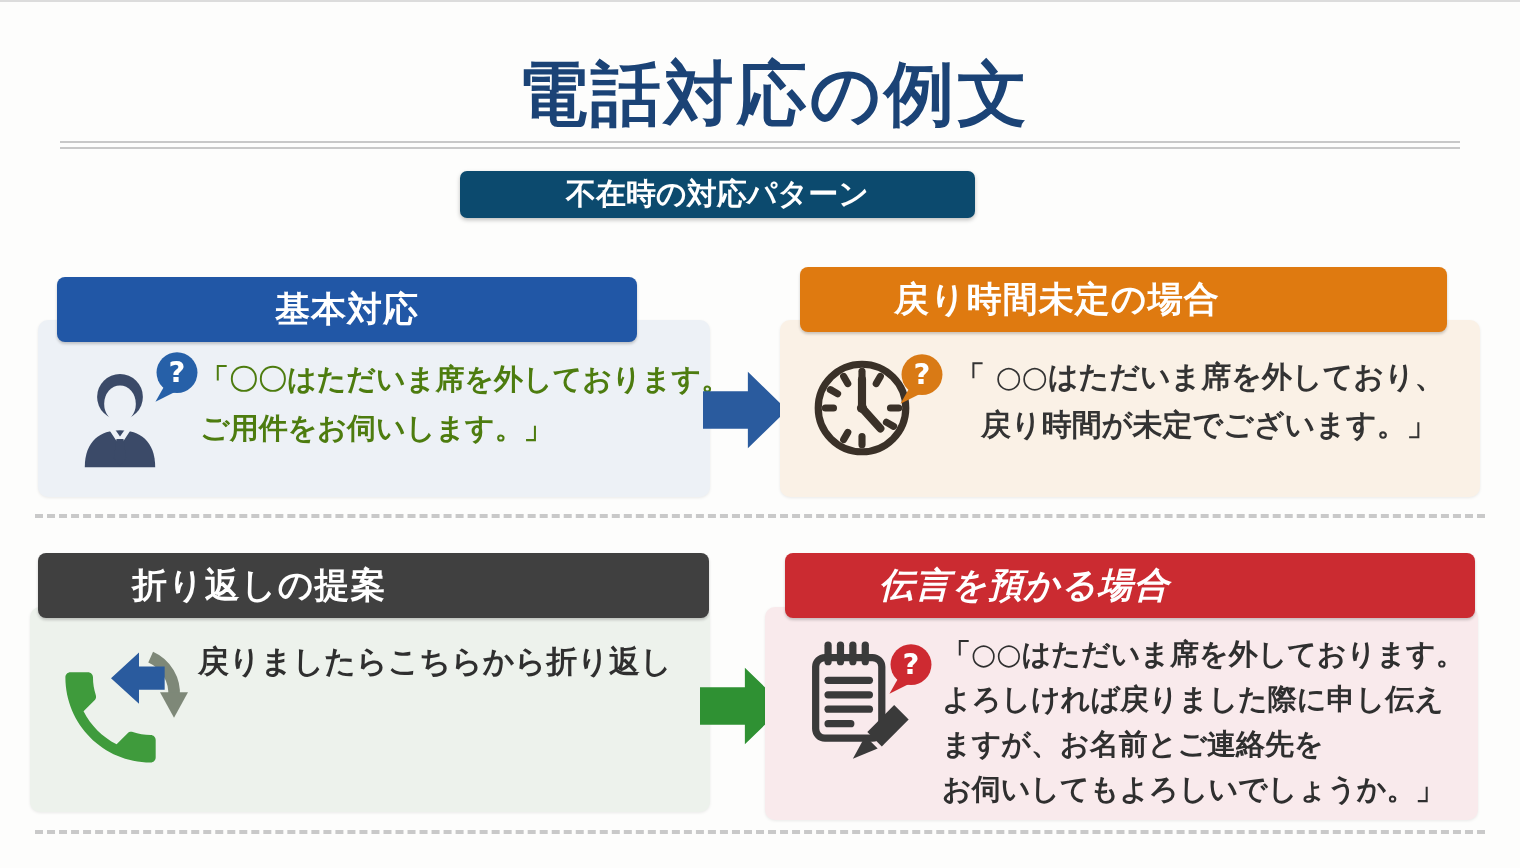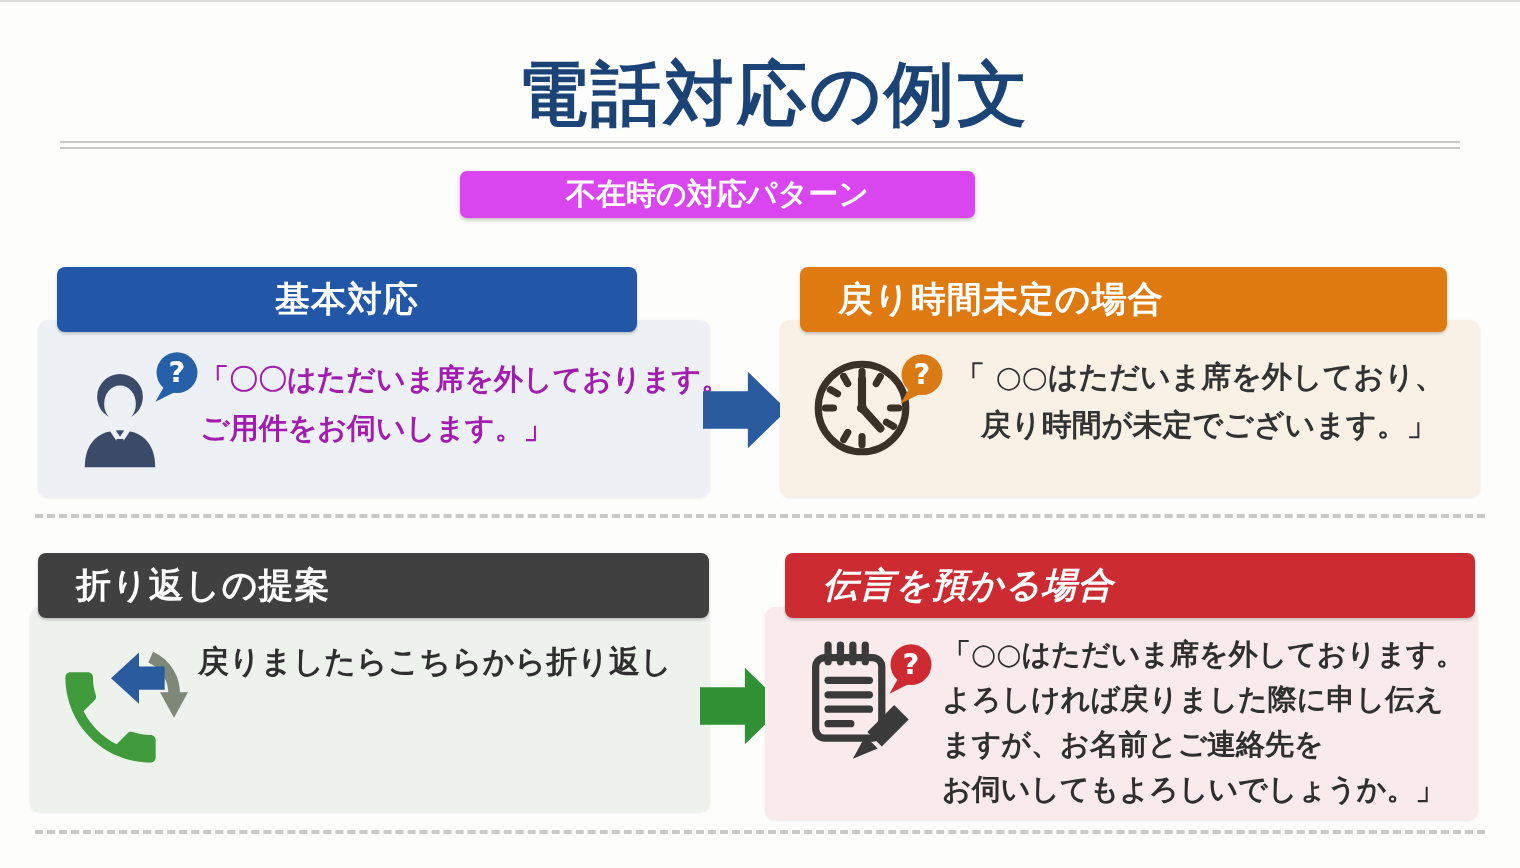--- a/index.html
+++ b/index.html
@@ -6,45 +6,45 @@
   *{box-sizing:border-box;font-family:"DejaVu Sans",sans-serif;}
   .canvas{position:relative;width:1520px;height:868px;background:#fdfdfc;overflow:hidden;}
   .topline{position:absolute;left:0;top:0;width:1520px;height:2px;background:#dcdcdc;}
 
   .page-title{position:absolute;left:0;top:34px;width:1520px;text-align:center;
     font-size:70px;font-weight:800;color:#1b4376;letter-spacing:3px;margin:14px;}
   .title-divider{position:absolute;left:60px;top:141px;width:1400px;height:8px;
     border-top:2px solid #c8c8c8;border-bottom:2px solid #c8c8c8;}
 
   .section-banner{position:absolute;left:460px;top:171px;width:515px;height:47px;
-    background:#d946ef;border-radius:7px;color:#ffffff;font-size:30px;font-weight:700;
+    background:#0c4a6e;border-radius:7px;color:#ffffff;font-size:30px;font-weight:700;
     display:flex;align-items:center;justify-content:center;
     box-shadow:0 2px 4px rgba(0,0,0,.25);}
 
   .card-body{position:absolute;border-radius:10px;box-shadow:0 1px 3px rgba(0,0,0,.08);}
   .card-header{position:absolute;height:65px;border-radius:8px;color:#ffffff;
     font-size:35px;font-weight:800;display:flex;align-items:center;
     box-shadow:0 2px 3px rgba(0,0,0,.2);letter-spacing:1px;}
-  .hdr-center{justify-content:center;}
-  .hdr-left{padding-left:38px;}
+  .hdr-center{justify-content:center;margin-top:10px;}
+  .hdr-left{padding-left:94px;}
 
   .body-basic{left:38px;top:320px;width:672px;height:177px;background:#edf1f6;}
   .hdr-basic{left:57px;top:267px;width:580px;background:#2157a6;}
 
   .body-unknown{left:780px;top:320px;width:700px;height:177px;background:#faf1e6;}
   .hdr-unknown{left:800px;top:267px;width:647px;background:#df7a10;}
 
   .body-callback{left:30px;top:607px;width:680px;height:205px;background:#edf2ec;}
   .hdr-callback{left:38px;top:553px;width:671px;background:#404040;}
 
   .body-message{left:765px;top:607px;width:713px;height:213px;background:#f9eaec;}
   .hdr-message{left:785px;top:553px;width:690px;background:#cb2b31;font-style:italic;}
 
   .quote{position:absolute;font-weight:600;white-space:nowrap;}
-  .quote-basic{left:200px;top:355px;font-size:29px;line-height:49px;color:#a21caf;}
+  .quote-basic{left:200px;top:355px;font-size:29px;line-height:49px;color:#4d7c0f;}
   .quote-unknown{left:955px;top:353px;font-size:30px;line-height:48px;color:#333333;}
   .quote-unknown .l2{padding-left:26px;}
   .quote-callback{left:182px;top:638px;font-size:31px;line-height:47px;color:#2f2f2f;}
   .quote-callback .l2,.quote-callback .l3{padding-left:16px;}
   .quote-message{left:942px;top:632px;font-size:29px;line-height:45px;color:#2f2f2f;}
 
   .icon-abs{position:absolute;}
   .dotted{position:absolute;left:35px;width:1450px;height:0;border-top:4px dashed #c9c9c9;}
   .dotted-1{top:514px;}
   .dotted-2{top:830px;}

